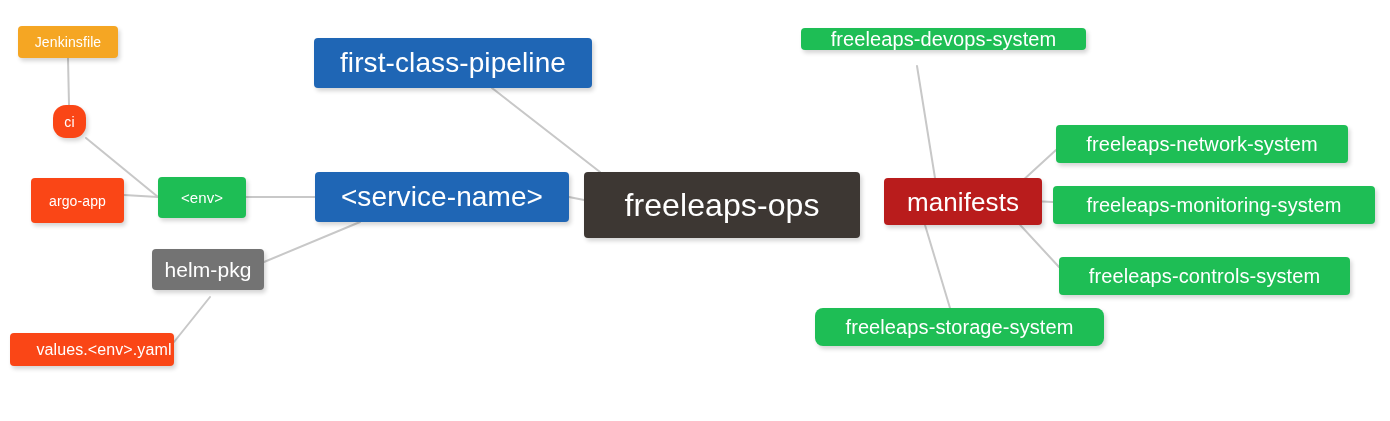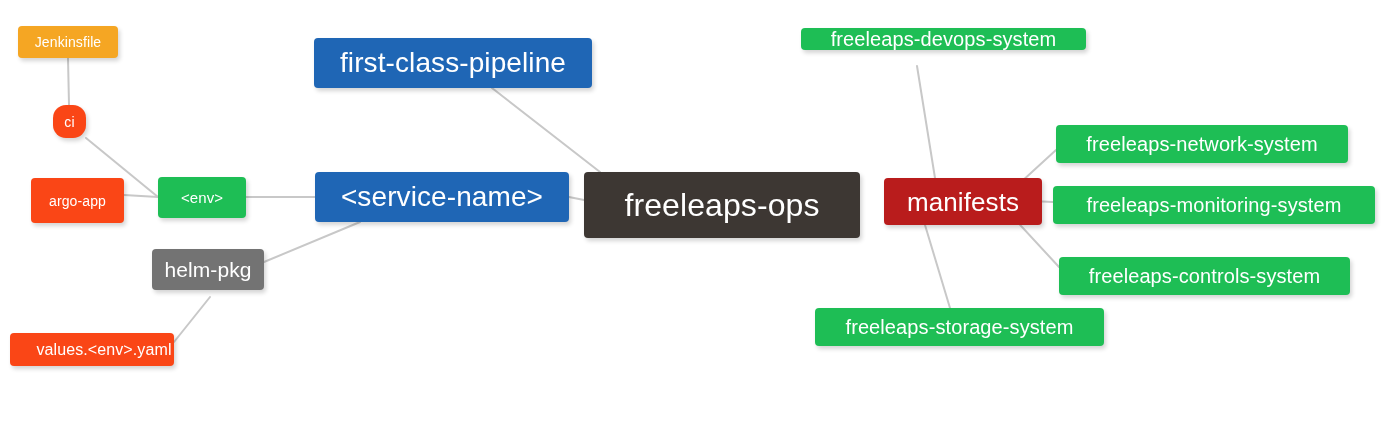--- a/index.html
+++ b/index.html
@@ -104,17 +104,17 @@
       </div>
       <div class="mm-node" style="left: 1056px; top: 112px; width: 292px; height: 38px; background: rgb(30, 190, 85); font-size: 20px; margin-top: 13px;">
         <span class="mm-label">freeleaps-network-system</span>
       </div>
       <div class="mm-node" style="left: 1053px; top: 186px; width: 322px; height: 38px; background: rgb(30, 190, 85); font-size: 20px; text-align: right;">
         <span class="mm-label">freeleaps-monitoring-system</span>
       </div>
       <div class="mm-node" style="left: 1059px; top: 257px; width: 291px; height: 38px; background: rgb(30, 190, 85); font-size: 20px;">
         <span class="mm-label">freeleaps-controls-system</span>
       </div>
-      <div class="mm-node" style="left: 815px; top: 308px; width: 289px; height: 38px; background: rgb(30, 190, 85); font-size: 20px;">
+      <div class="mm-node" style="left: 815px; top: 308px; width: 289px; height: 38px; background: rgb(30, 190, 85); font-size: 20px; border-radius: 8px;">
         <span class="mm-label">freeleaps-storage-system</span>
       </div>
     </div>
 </div>
 
 </body></html>

